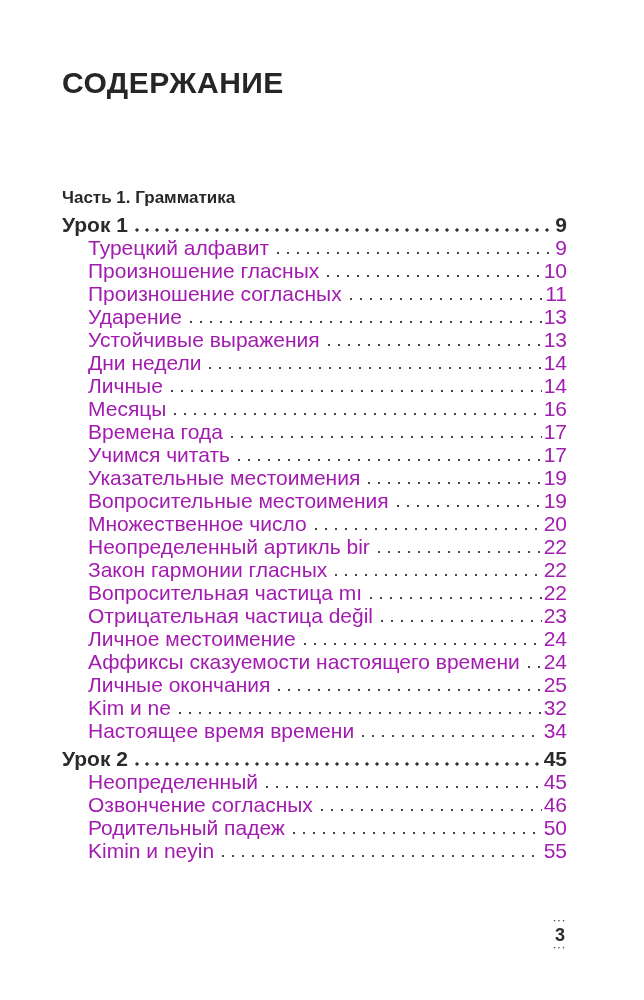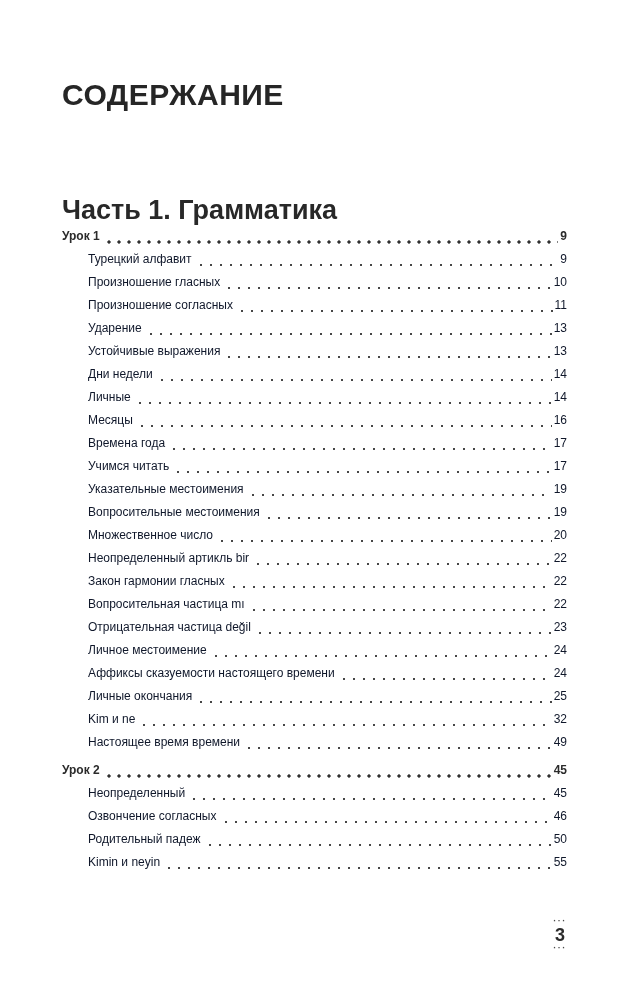--- a/index.html
+++ b/index.html
@@ -13,61 +13,61 @@
     height: 1000px;
     background: #ffffff;
     font-family: "Liberation Sans", "DejaVu Sans", sans-serif;
     color: #3d3d3d;
     overflow: hidden;
     box-sizing: border-box;
   }
   .content {
     position: absolute;
     left: 62px;
-    top: 72px;
+    top: 60px;
     width: 505px; 
   }
   .doc-title {
     margin: 6px 0 86px 0;
     font-size: 30px;
     line-height: 34px;
     font-weight: bold;
     letter-spacing: 0.5px;
     color: #262626;
   }
   .part-heading {
     margin: 0 0 3px 0;
-    font-size: 27px;
+    font-size: 17px;
     line-height: 24px;
     font-weight: bold;
     color: #282828;
   }
   .lesson-block { margin: 0; }
   .lesson-block + .lesson-block { margin-top: 5px; }
 
   .toc-row {
     display: flex;
     align-items: baseline;
-    font-size: 12px;
+    font-size: 21px;
     line-height: 23px;
     white-space: nowrap;
   }
   .toc-row .label { flex: none; }
   .toc-row .num  { flex: none; }
   .toc-row .leader {
     flex: 1 1 auto;
     align-self: stretch;
     margin: 0 2px 0 4px;
     background-repeat: repeat-x;
     background-position: left bottom 4px;
     background-size: 10px 4px;
   }
   .item-row {
     padding-left: 26px;
-    color: #0f172a;
+    color: #a21caf;
   }
   .item-row .leader {
     background-image: radial-gradient(circle, #474747 1.25px, rgba(0,0,0,0) 1.45px);
   }
   .lesson-row {
     font-weight: bold;
     color: #2b2b2b;
   }
   .lesson-row .leader {
     background-image: radial-gradient(circle, #303030 1.5px, rgba(0,0,0,0) 1.7px);
@@ -211,21 +211,21 @@
             <span class="num">25</span>
           </div>
           <div class="toc-row item-row">
             <span class="label">Kim и ne</span>
             <span class="leader"></span>
             <span class="num">32</span>
           </div>
           <div class="toc-row item-row">
             <span class="label">Настоящее время времени</span>
             <span class="leader"></span>
-            <span class="num">49</span>
+            <span class="num">34</span>
           </div>
         </div>
         <div class="lesson-block">
           <div class="toc-row lesson-row">
             <span class="label">Урок 2</span>
             <span class="leader"></span>
             <span class="num">45</span>
           </div>
           <div class="toc-row item-row">
             <span class="label">Неопределенный</span>

